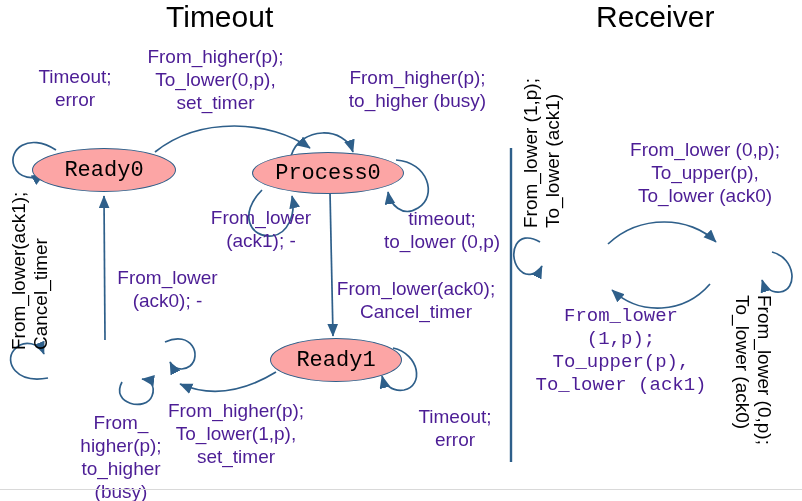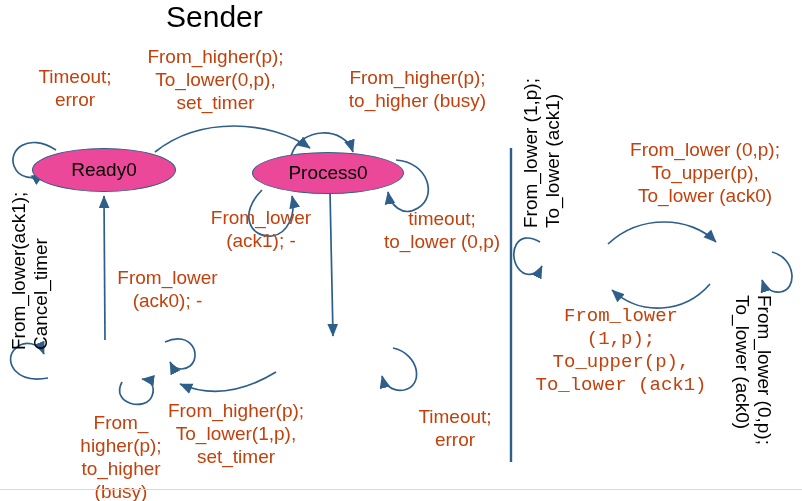--- a/index.html
+++ b/index.html
@@ -33,33 +33,34 @@
     line-height: 34px;
     letter-spacing: 0px;
     color: #000000;
     white-space: nowrap;
   }
   .state {
     position: absolute;
     display: flex;
     align-items: center;
     justify-content: center;
-    background: #ec4899;
+    background: #fca5a5;
     border: 1.6px solid #2e5f8a;
     border-radius: 50%;
     box-sizing: border-box;
-    font-size: 19px;
+    font-size: 22px;
     color: #000000;
     white-space: nowrap;
+    font-family: Liberation Mono, monospace;
   }
   .lbl {
     position: absolute;
     font-size: 19px;
     line-height: 23px;
-    color: #c2410c;
+    color: #4c1d95;
     white-space: pre-line;
     text-align: center;
   }
   .rot-up {
     position: absolute;
     font-size: 19px;
     line-height: 22px;
     color: #000000;
     white-space: pre-line;
     text-align: left;
@@ -127,42 +128,46 @@
       <path d="M 608,244 C 640,214 690,216 716,242"></path>
 
       <path d="M 710,284 C 684,314 640,316 612,290"></path>
 
       <path d="M 772,252 C 796,258 798,290 780,292 C 770,293 764,286 762,280"></path>
     </g>
 
     <line x1="511" y1="148" x2="511" y2="462" stroke="#2e5f8a" stroke-width="2.4"></line>
   </svg>
 
-  <div class="title" style="left:166px; top:0px;">Sender</div>
+  <div class="title" style="left:166px; top:0px;">Timeout</div>
+  <div class="title" style="left:596px; top:0px;">Receiver</div>
 
   <div class="state" style="left:32px; top:148px; width:144px; height:44px;">Ready0</div>
   <div class="state" style="left:252px; top:152px; width:152px; height:42px;">Process0</div>
+  <div class="state" style="left:270px; top:338px; width:132px; height:44px;">Ready1</div>
 
 
   <div class="lbl" style="left:10px; top:65px; width:130px;">Timeout;
 error</div>
 
   <div class="lbl" style="left:128px; top:45px; width:175px;">From_higher(p);
 To_lower(0,p),
 set_timer</div>
 
   <div class="lbl" style="left:330px; top:66px; width:175px;">From_higher(p);
 to_higher (busy)</div>
 
   <div class="lbl" style="left:196px; top:206px; width:130px;">From_lower
 (ack1); -</div>
 
   <div class="lbl" style="left:368px; top:207px; width:148px;">timeout;
 to_lower (0,p)</div>
 
+  <div class="lbl" style="left:328px; top:277px; width:176px;">From_lower(ack0);
+Cancel_timer</div>
 
   <div class="rot-up" style="left:8px; top:350px; width:200px;">From_lower(ack1);
 Cancel_timer</div>
 
   <div class="lbl" style="left:100px; top:266px; width:135px;">From_lower
 (ack0); -</div>
 
 
   <div class="lbl" style="left:66px; top:411px; width:110px;">From_
 higher(p);

